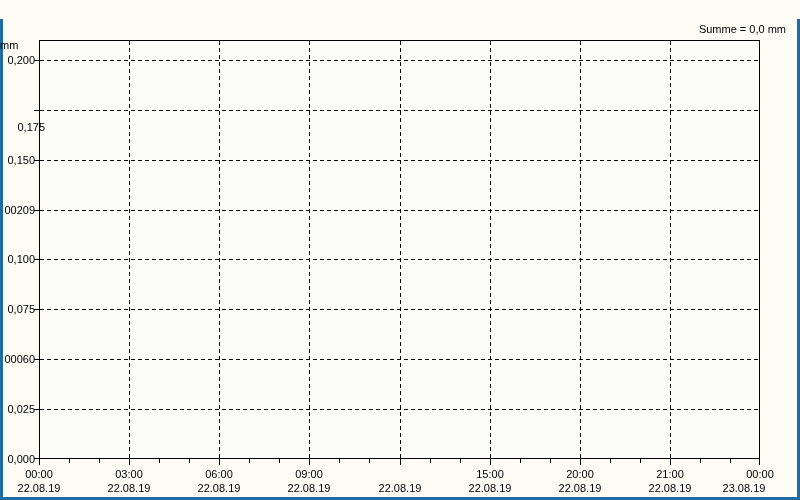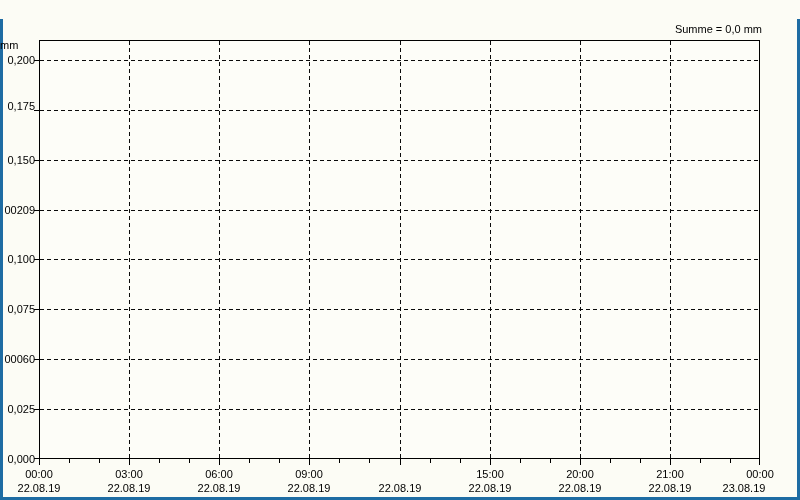--- a/index.html
+++ b/index.html
@@ -15,21 +15,21 @@
     display:flex;align-items:center;justify-content:center;
   }
   .titlebar .title{
     color:#fff;font-size:12px;font-weight:bold;letter-spacing:0.2px;
     text-shadow:0 1px 1px rgba(0,0,0,0.35);
   }
   .frame-left{position:absolute;left:0;top:19px;width:3px;height:481px;background:var(--accent,#1E6CA3);}
   .frame-right{position:absolute;left:797px;top:19px;width:3px;height:481px;background:var(--accent,#1E6CA3);}
   .frame-bottom{position:absolute;left:0;top:497px;width:800px;height:3px;background:var(--accent,#1E6CA3);}
   .summe{
-    position:absolute;top:23px;left:512px;width:250px;
+    position:absolute;top:23px;left:536px;width:250px;
     text-align:right;font-size:11px;
   }
   .unit-label{
     position:absolute;top:39px;left:0;width:35px;
     text-align:left;font-size:11px;
   }
   .plot{
     position:absolute;left:39px;top:40px;width:721px;height:419px;
     background:#FDFDF8;
   }
@@ -116,21 +116,21 @@
       <div class="xtick" style="left: 481px; height: 4px;"></div>
       <div class="xtick" style="left: 511px; height: 4px;"></div>
       <div class="xtick" style="left: 571px; height: 4px;"></div>
       <div class="xtick" style="left: 601px; height: 4px;"></div>
       <div class="xtick" style="left: 661px; height: 4px;"></div>
       <div class="xtick" style="left: 691px; height: 4px;"></div>
     </div>
 
   <div id="axis-labels">
       <div class="ylabel" style="top: 54px;">0,200</div>
-      <div class="ylabel" style="top: 100px;">0,175</div>
+      <div class="ylabel" style="top: 121px; padding-left: 10px;">0,175</div>
       <div class="ylabel" style="top: 154px;">0,150</div>
       <div class="ylabel" style="top: 204px;">00209</div>
       <div class="ylabel" style="top: 253px;">0,100</div>
       <div class="ylabel" style="top: 303px;">0,075</div>
       <div class="ylabel" style="top: 353px;">00060</div>
       <div class="ylabel" style="top: 403px;">0,025</div>
       <div class="ylabel" style="top: 453px;">0,000</div>
       <div class="xlabel-time" style="left: 7px; top: 468px;">00:00</div>
       <div class="xlabel-date" style="left: 7px; top: 482px;">22.08.19</div>
       <div class="xlabel-time" style="left: 97px; top: 468px;">03:00</div>

